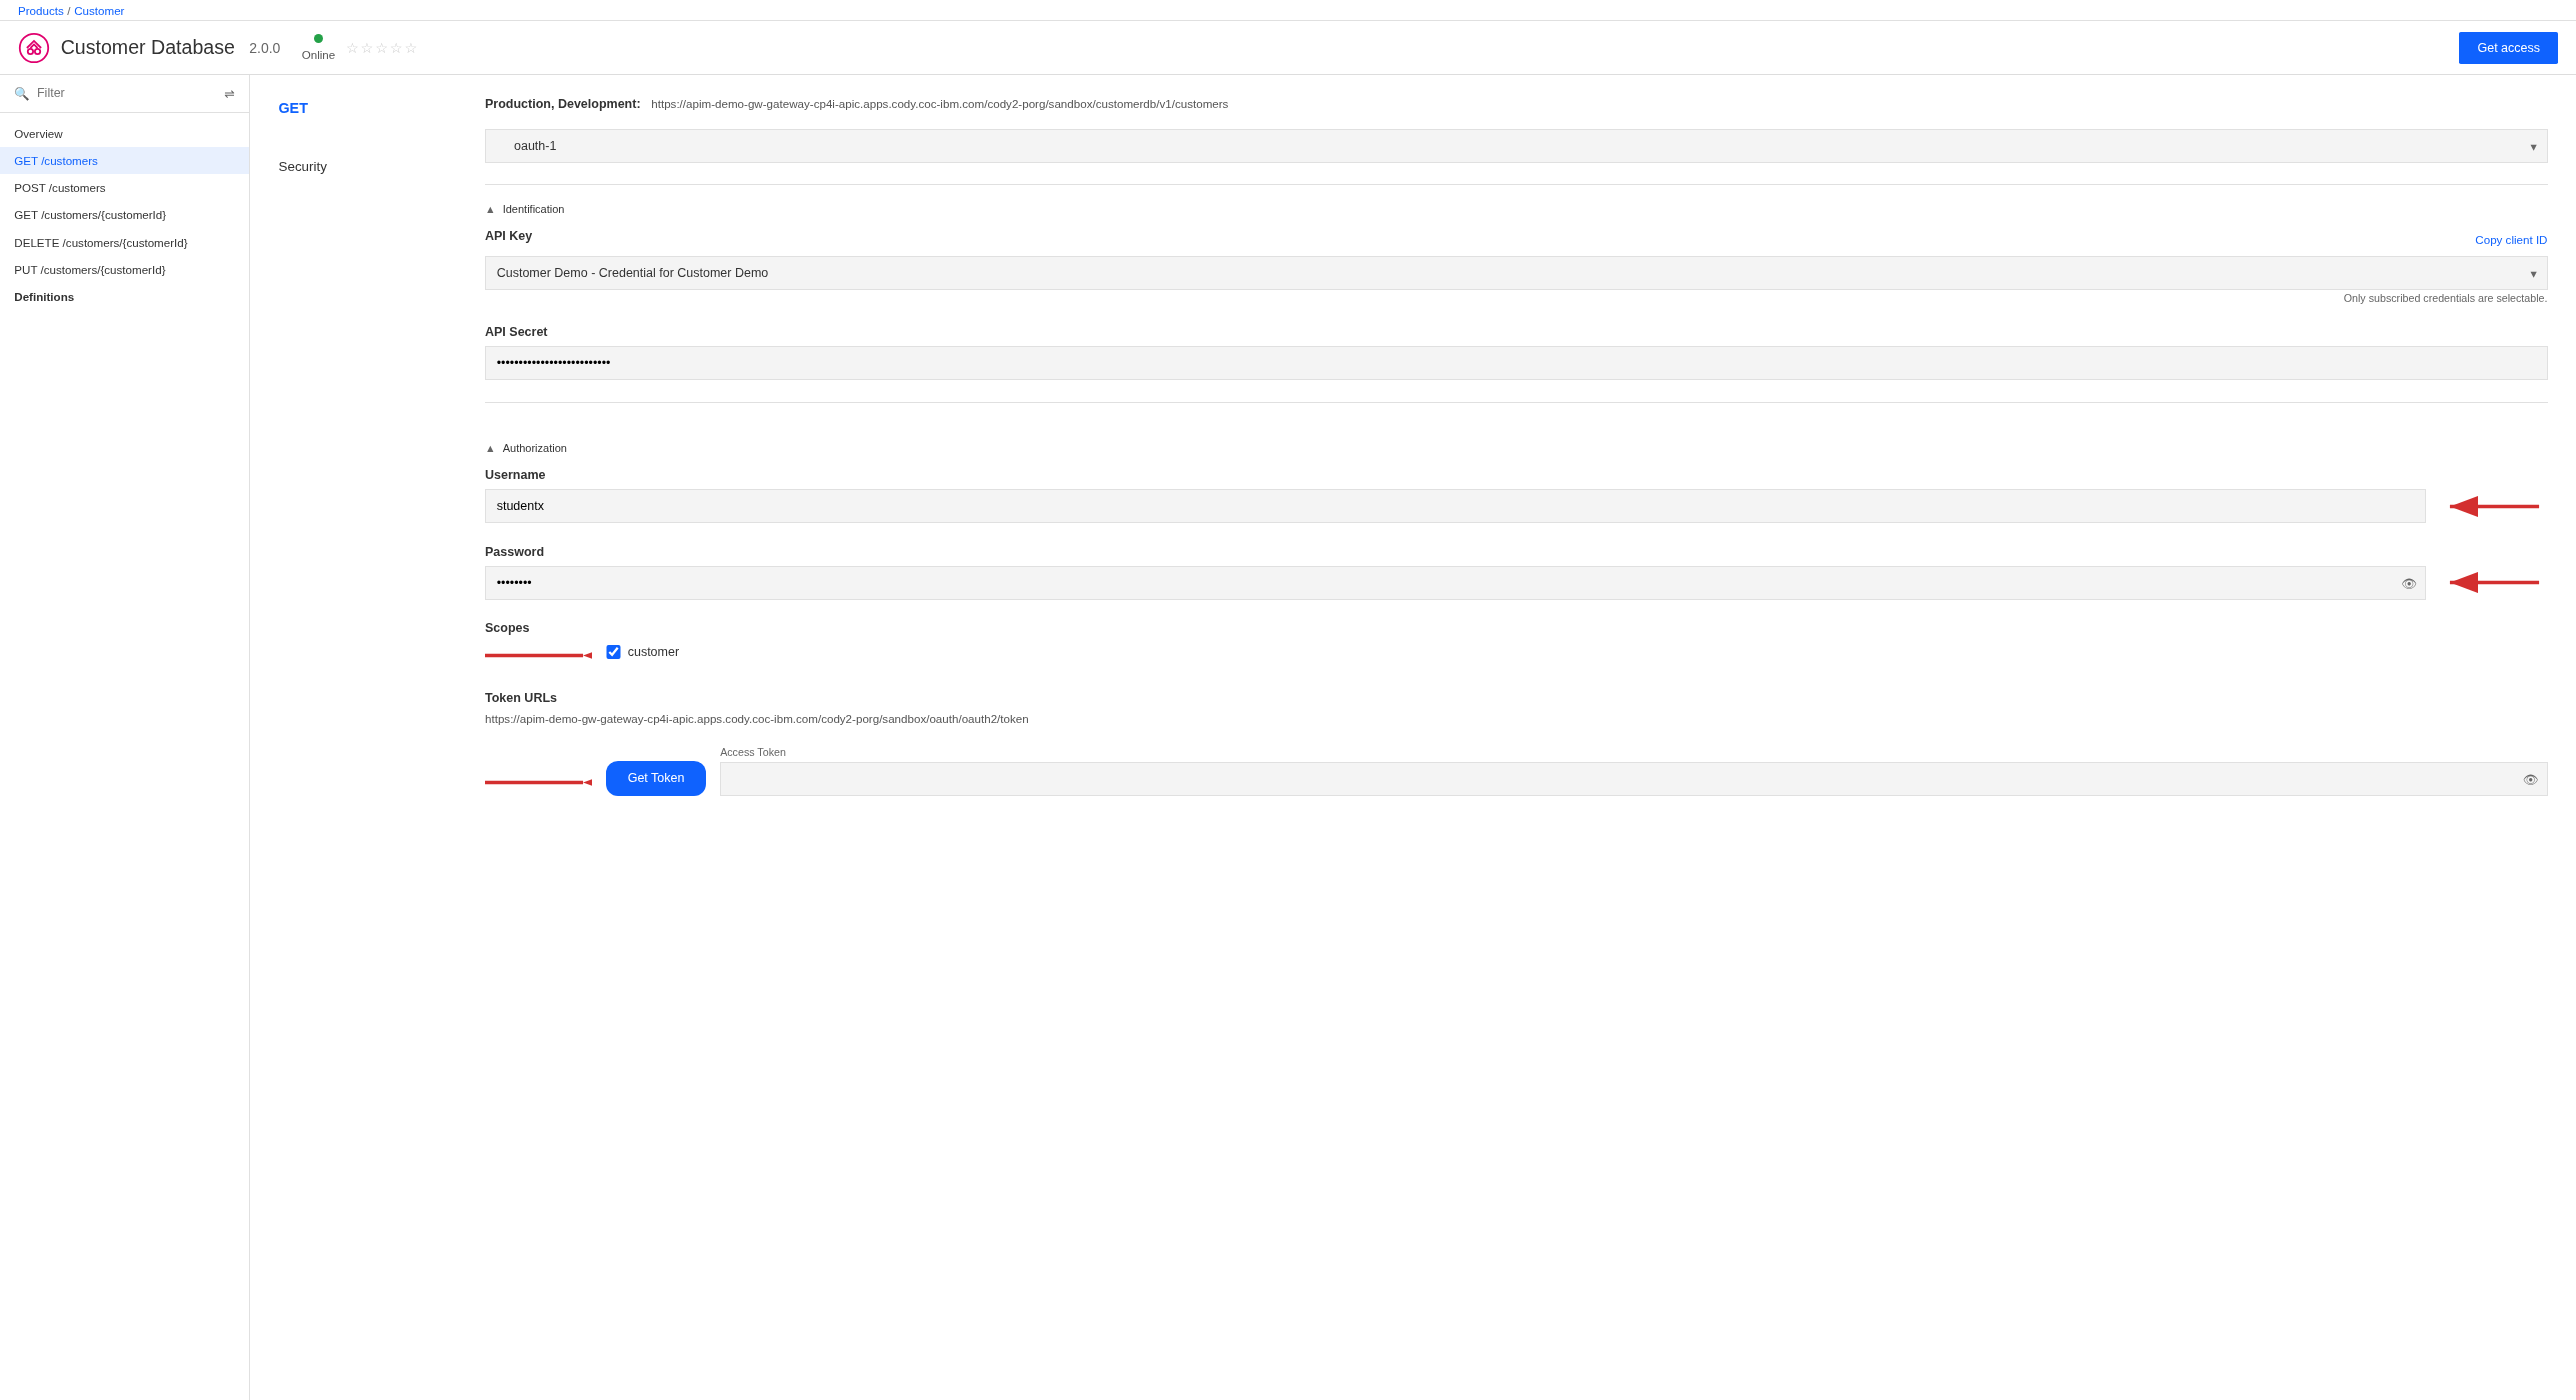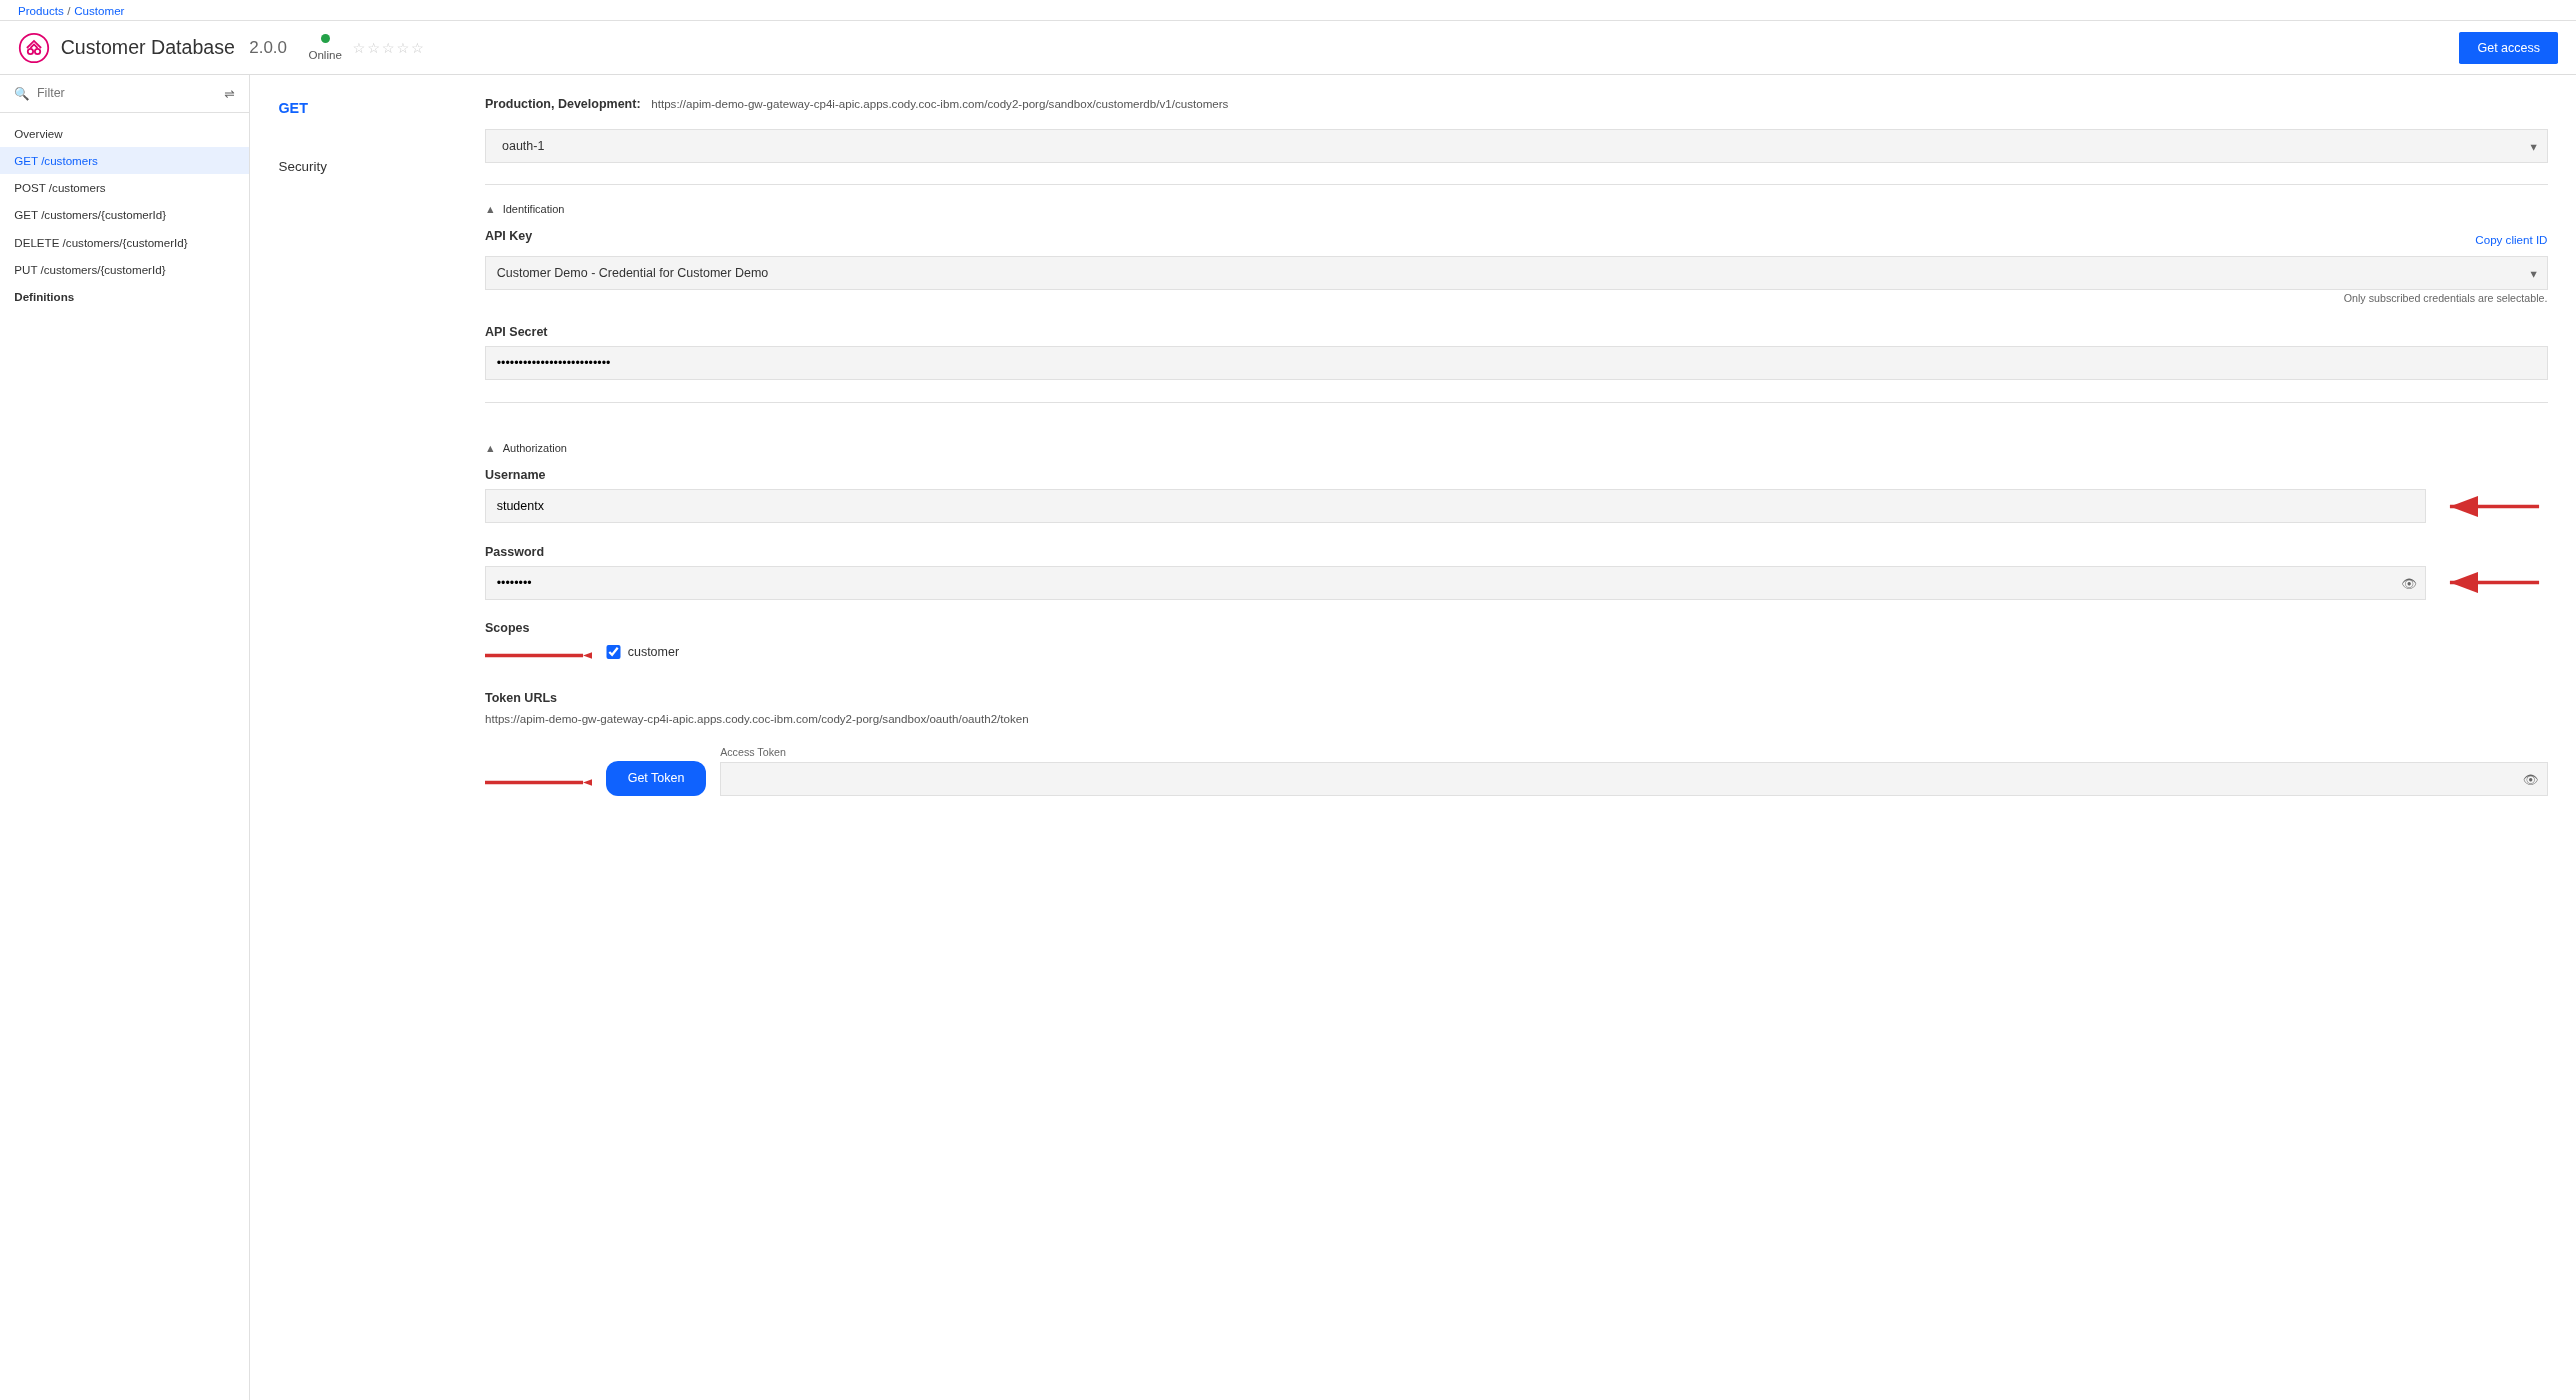--- a/index.html
+++ b/index.html
@@ -2,21 +2,21 @@
 <html style="font-size:14.3px"><head>
   <meta charset="utf-8">
   <style>
     * { box-sizing: border-box; margin: 0; padding: 0; }
     body { font-family: -apple-system, BlinkMacSystemFont, 'Segoe UI', Arial, sans-serif; font-size: 12.5px; color: #333; background: #f4f4f4; }
 
     
     .topbar { background: #fff; border-bottom: 0.9px solid #ddd; padding: 0 18px; height: 54px; display: flex; align-items: center; justify-content: space-between; }
     .topbar-left { display: flex; align-items: center; gap: 10.7px; }
     .app-title { font-size: 19.6px; font-weight: 400; color: #333; }
-    .app-version { font-size: 17px; color: #666; margin-left: 3.6px; }
+    .app-version { font-size: 14px; color: #666; margin-left: 3.6px; }
     .status-badge { display: flex; align-items: center; gap: 4.5px; font-size: 11.6px; color: #555; margin-left: 10.7px; flex-direction: column; }
     .status-dot { width: 9px; height: 9px; border-radius: 50%; background: #24a148; }
     .stars { color: #ccc; font-size: 14.3px; letter-spacing: 1.8px; }
     .get-access-btn { background: #0f62fe; color: #fff; border: none; padding: 9px 18px; font-size: 12.5px; cursor: pointer; border-radius: 1.8px; }
 
     
     .layout { display: flex; height: calc(100vh - 54px); }
 
     
     .sidebar { width: 250px; background: #fff; border-right: 0.9px solid #e0e0e0; overflow-y: auto; flex-shrink: 0; }
@@ -160,21 +160,21 @@
 
         <div class="right-col">
 
           <div class="endpoint-row">
             <span class="endpoint-label">Production, Development:</span>
             <span class="endpoint-url">https://apim-demo-gw-gateway-cp4i-apic.apps.cody.coc-ibm.com/cody2-porg/sandbox/customerdb/v1/customers</span>
           </div>
 
           <div style="margin-bottom: 21.4px;">
             <div class="select-wrapper">
-              <select style="width:100%; padding:9px 32px 9px 16px; border:0.9px solid #e0e0e0; background:#f4f4f4; font-size:12.5px; appearance:none; cursor:pointer; color:#333;">
+              <select style="width:100%; padding:9px 32px 9px 28px; border:0.9px solid #e0e0e0; background:#f4f4f4; font-size:12.5px; appearance:none; cursor:pointer; color:#333;">
                 <option>oauth-1</option>
               </select>
               <span class="select-chevron">▾</span>
             </div>
           </div>
 
           <div class="section-block">
             <div class="collapsible-header">
               <span class="collapse-icon">▲</span>
               <span class="collapsible-title">Identification</span>

